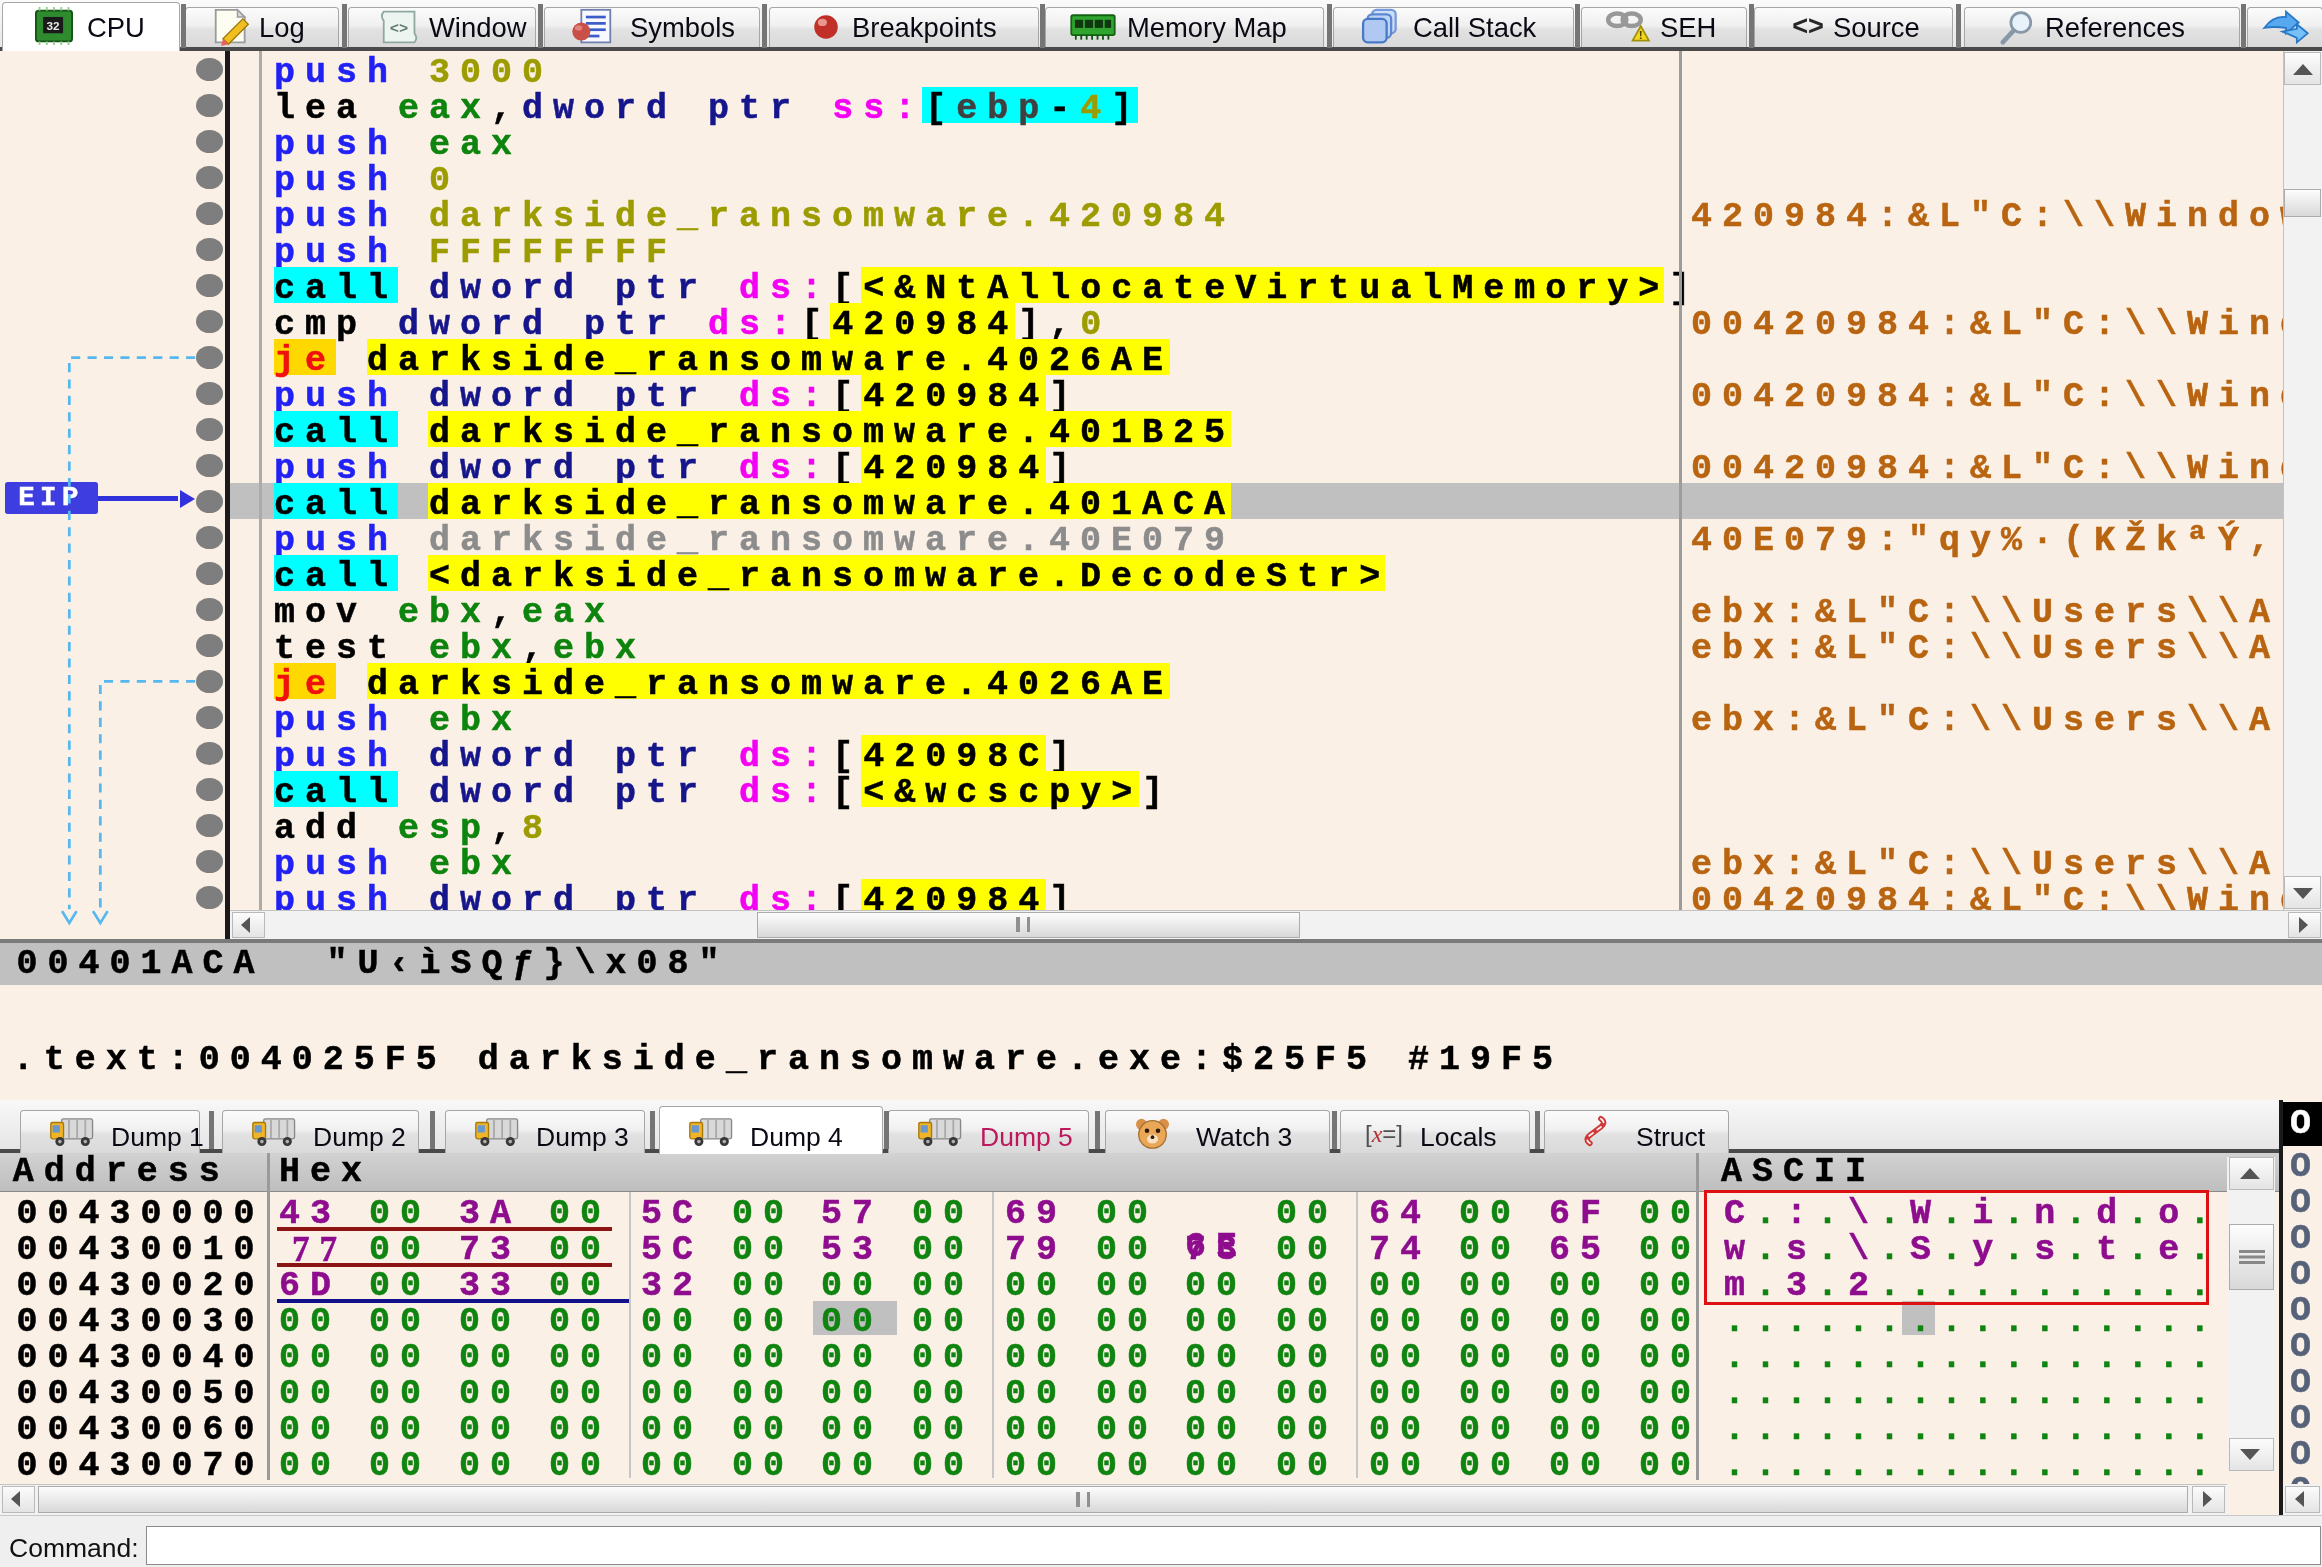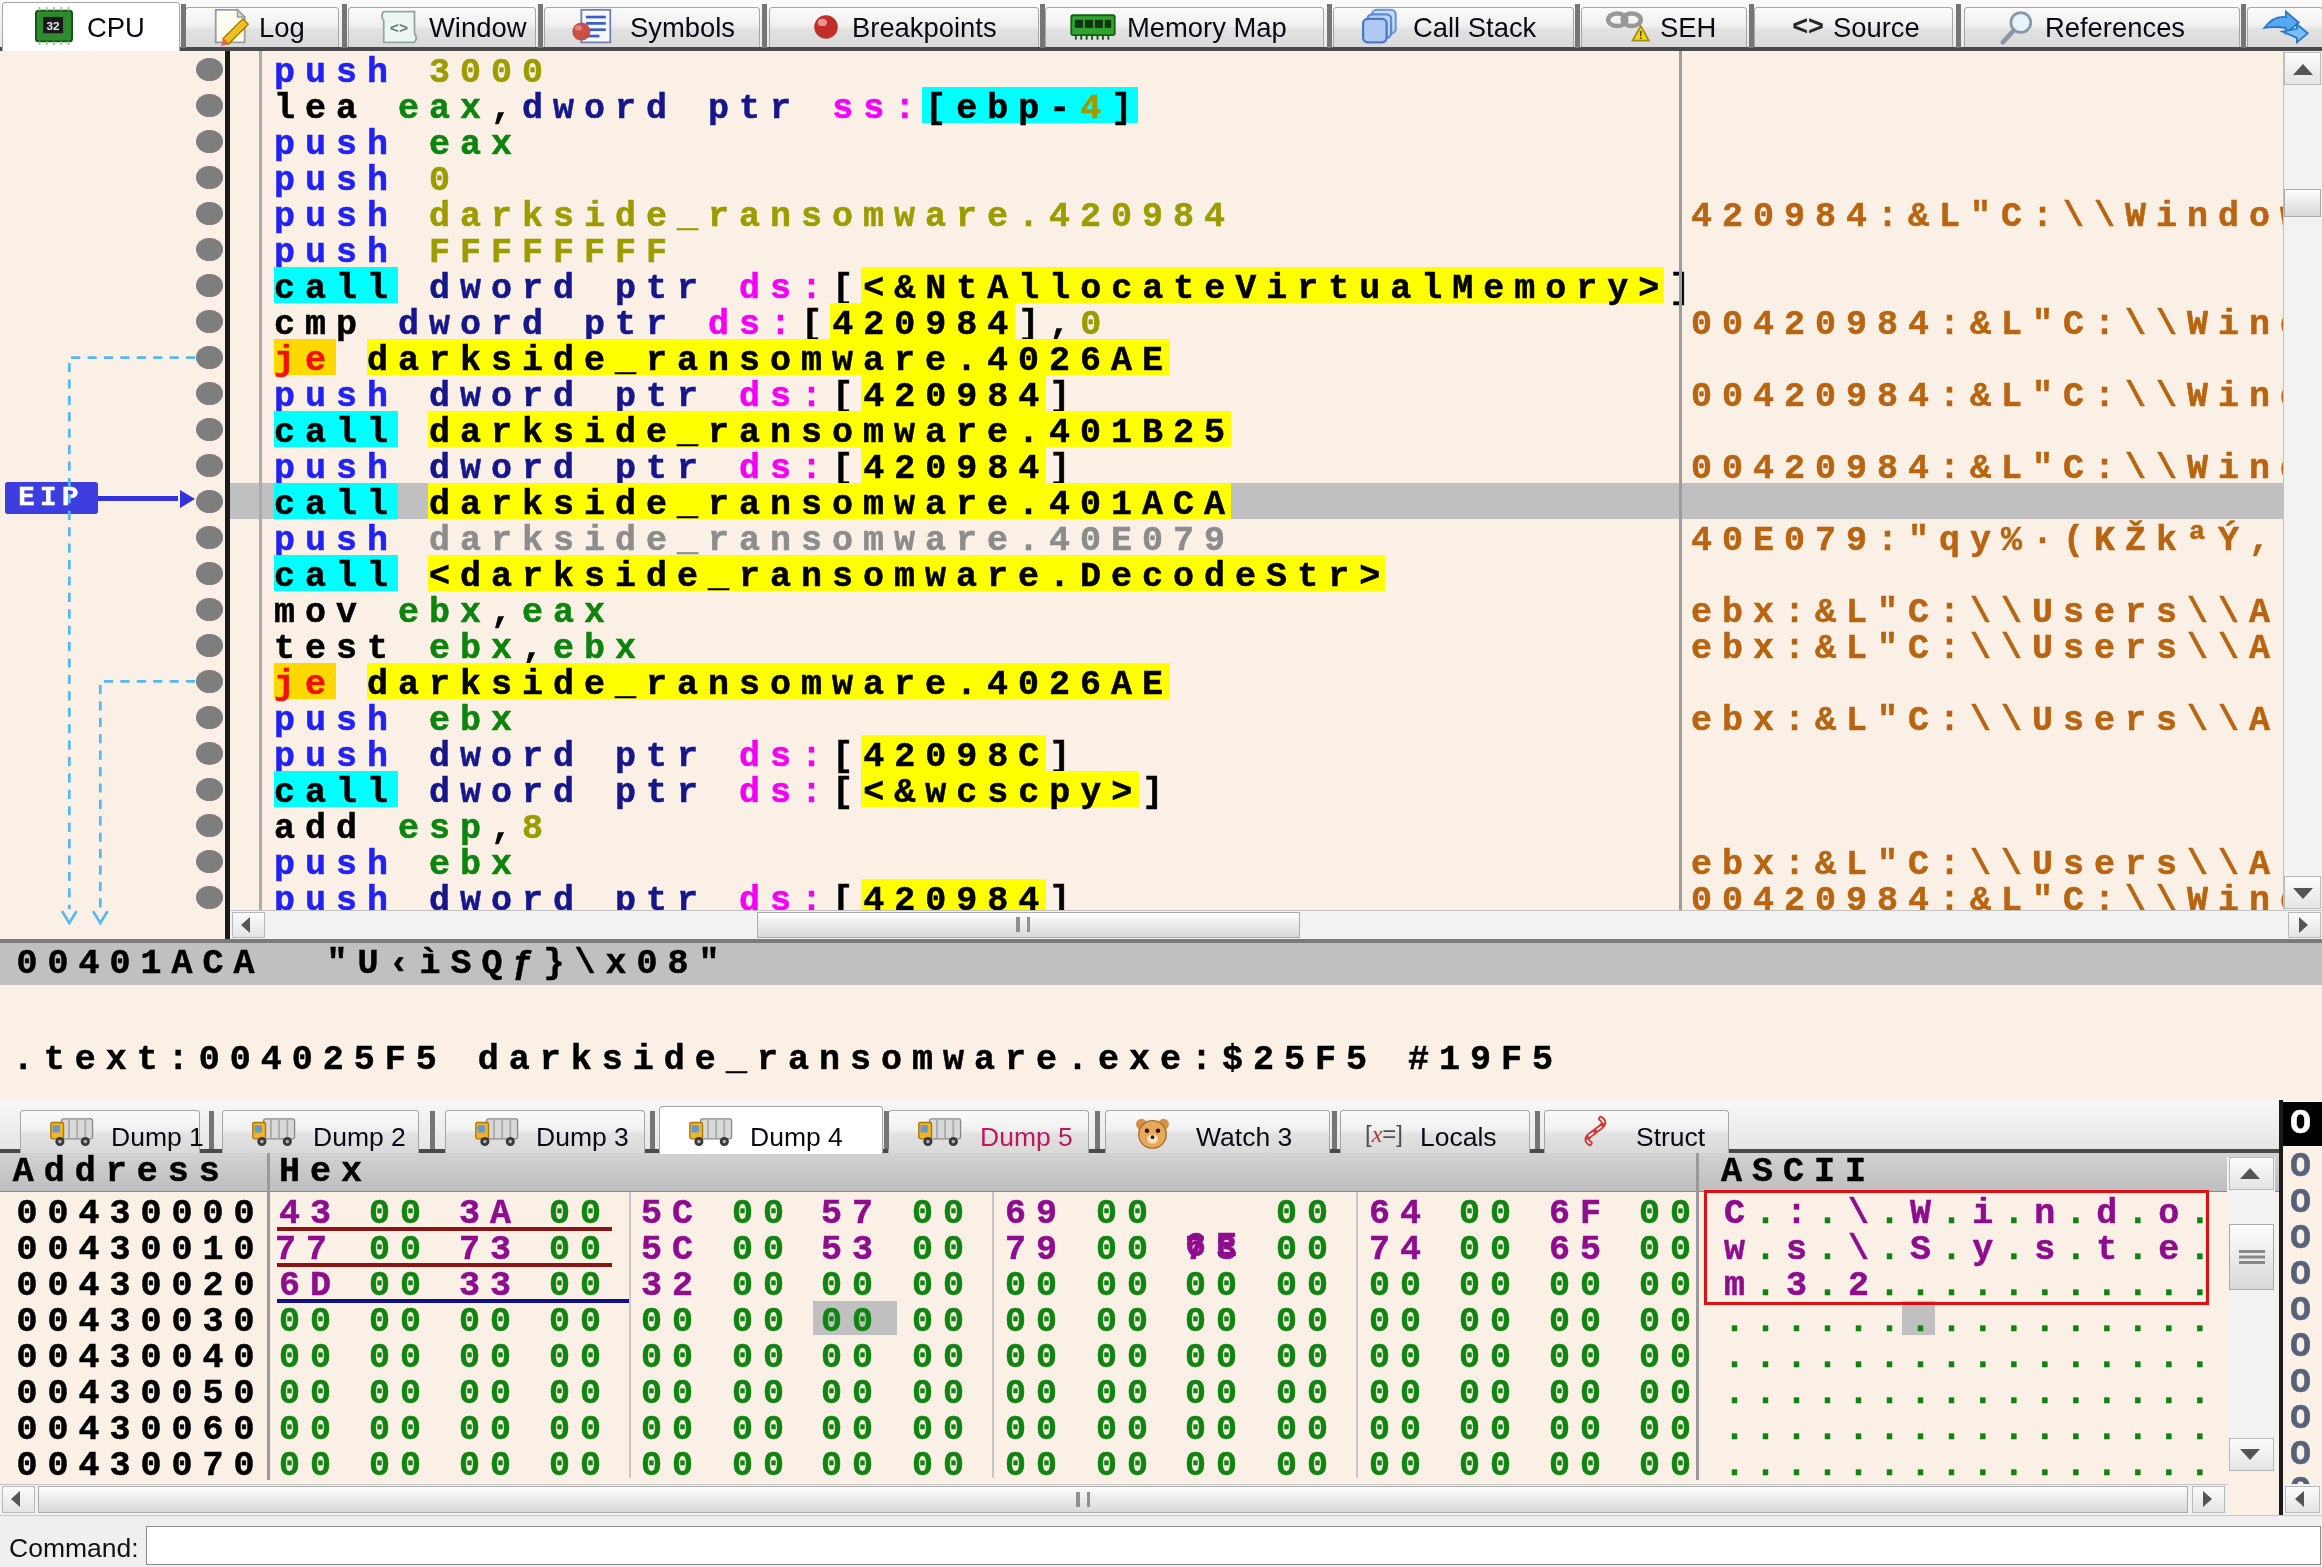--- a/index.html
+++ b/index.html
@@ -1,20 +1,20 @@
 <!DOCTYPE html>
 <html style="font-size:14.6px"><head><meta charset="utf-8"><style>
 * { margin:0; padding:0; box-sizing:border-box; }
 html,body { width:2323px; height:1567px; overflow:hidden; background:#FAF0E6; }
 .abs { position:absolute; }
 .mono, .mono span { font-family:"Liberation Mono",monospace; font-weight:bold; font-size:35px;
   letter-spacing:10px; white-space:pre; -webkit-text-stroke:0.5px currentColor; }
 .sans { font-family:"Liberation Sans",sans-serif; }
 .b{color:#2121F5} .o{color:#9C9C00} .k{color:#000} .n{color:#16168C} .m{color:#F400F4}
-.g{color:#0D840D} .r{color:#F01010} .gr{color:#8C8C8C} .bc2{color:#000000}
+.g{color:#0D840D} .r{color:#F01010} .gr{color:#8C8C8C} .bc2{color:#404040}
 .cmt{color:#B86410}
 .tab { position:absolute; border:1.8px solid #A6A6A6; border-bottom:none; border-radius:3.7px 3.7px 0 0;
   background:linear-gradient(#FBFBFB 0%,#F0F0F0 45%,#E2E2E2 55%,#D9D9D9 100%); }
 .tsep { position:absolute; width:4.6px; background:#757575; z-index:5; }
 .sel { background:#FFFFFF !important; z-index:6; }
 .sb-track { position:absolute; background:#F2F2F2; }
 .sb-btn { position:absolute; background:linear-gradient(#FCFCFC,#E4E4E4); border:1.8px solid #B9B9B9; }
 .sb-thumb { position:absolute; background:linear-gradient(#FDFDFD,#D8D8D8); border:1.8px solid #ABABAB; }
 .tri { position:absolute; width:0; height:0; }
 </style></head><body>
@@ -384,21 +384,21 @@
 <div class="abs mono dp" style="left:1005px;top:1196px;height:36px;line-height:36px;">69</div>
 <div class="abs mono dg" style="left:1096px;top:1196px;height:36px;line-height:36px;">00</div>
 <div class="abs mono dp" style="left:1185px;top:1196px;height:36px;line-height:36px;margin-top:33px;">6E</div>
 <div class="abs mono dg" style="left:1276px;top:1196px;height:36px;line-height:36px;">00</div>
 <div class="abs mono dp" style="left:1369px;top:1196px;height:36px;line-height:36px;">64</div>
 <div class="abs mono dg" style="left:1459px;top:1196px;height:36px;line-height:36px;">00</div>
 <div class="abs mono dp" style="left:1549px;top:1196px;height:36px;line-height:36px;">6F</div>
 <div class="abs mono dg" style="left:1639px;top:1196px;height:36px;line-height:36px;">00</div>
 <div class="abs mono" style="left:1724px;top:1196px;height:36px;line-height:36px;"><span class="dp">C</span><span class="dg">.</span><span class="dp">:</span><span class="dg">.</span><span class="dp">\</span><span class="dg">.</span><span class="dp">W</span><span class="dg">.</span><span class="dp">i</span><span class="dg">.</span><span class="dp">n</span><span class="dg">.</span><span class="dp">d</span><span class="dg">.</span><span class="dp">o</span><span class="dg">.</span></div>
 <div class="abs mono" style="left:16.4px;top:1232px;height:36px;line-height:36px;color:#000;">00430010</div>
-<div class="abs mono dp" style="left:275px;top:1232px;height:36px;line-height:36px;">77</div>
+<div class="abs mono dp" style="left:292px;top:1232px;height:36px;line-height:36px;font-family:Liberation Serif, serif;">77</div>
 <div class="abs mono dg" style="left:369px;top:1232px;height:36px;line-height:36px;">00</div>
 <div class="abs mono dp" style="left:459px;top:1232px;height:36px;line-height:36px;">73</div>
 <div class="abs mono dg" style="left:549px;top:1232px;height:36px;line-height:36px;">00</div>
 <div class="abs mono dp" style="left:641px;top:1232px;height:36px;line-height:36px;">5C</div>
 <div class="abs mono dg" style="left:732px;top:1232px;height:36px;line-height:36px;">00</div>
 <div class="abs mono dp" style="left:821px;top:1232px;height:36px;line-height:36px;">53</div>
 <div class="abs mono dg" style="left:912px;top:1232px;height:36px;line-height:36px;">00</div>
 <div class="abs mono dp" style="left:1005px;top:1232px;height:36px;line-height:36px;">79</div>
 <div class="abs mono dg" style="left:1096px;top:1232px;height:36px;line-height:36px;">00</div>
 <div class="abs mono dp" style="left:1185px;top:1232px;height:36px;line-height:36px;">73</div>

